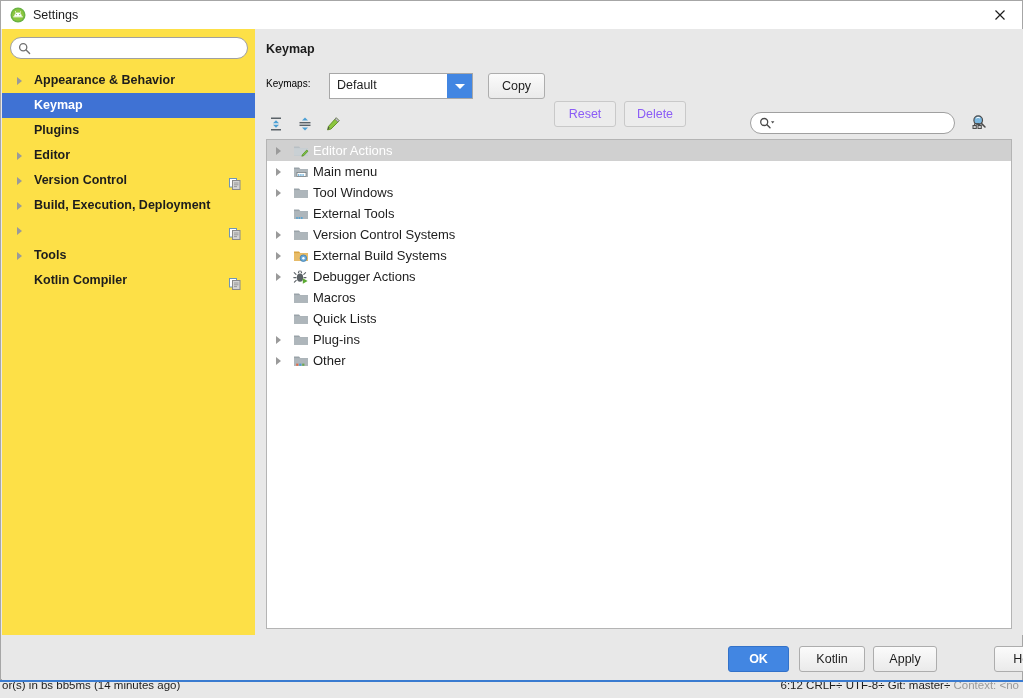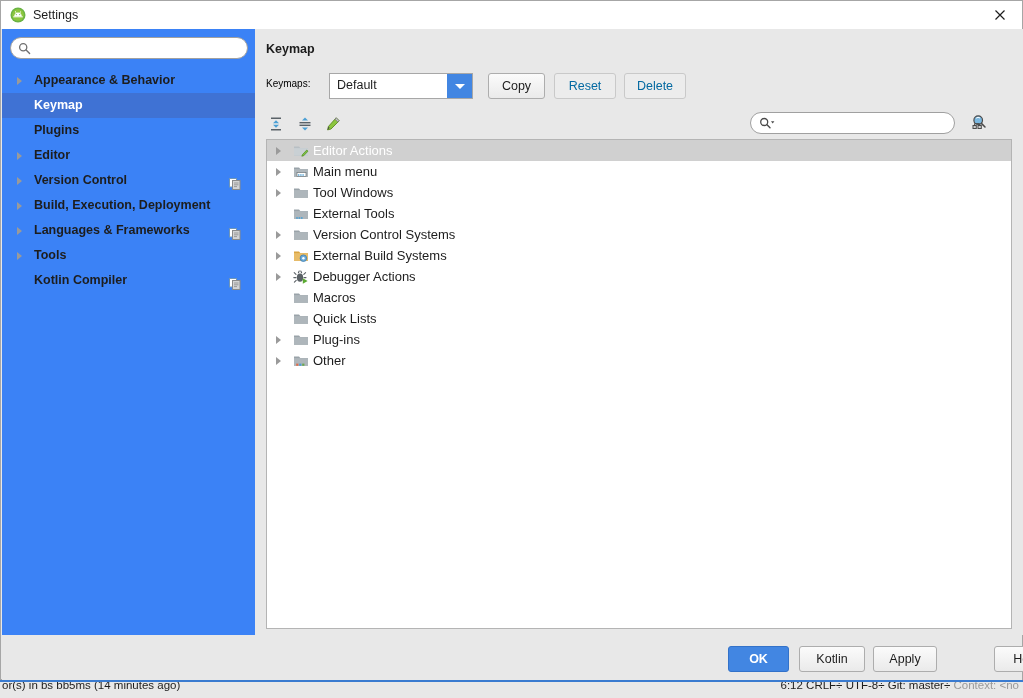--- a/index.html
+++ b/index.html
@@ -56,21 +56,21 @@
     justify-content: center;
     cursor: default;
   }
   #close-button svg { display: block; }
 
   
   #sidebar {
     position: absolute;
     left: 1px; top: 28px;
     width: 278px; height: 606px;
-    background: #3b82f6;
+    background: #fde047;
     box-sizing: border-box;
     border-right: 1px solid #c3c6c8;
     padding-left: 16px;
   }
   #sidebar-search {
     position: absolute;
     left: 8px; top: 8px;
     width: 238px; height: 22px;
     background: #ffffff;
     border: 1px solid #a0a0a0;
@@ -183,23 +183,24 @@
     border: 1px solid #adadad;
     border-radius: 3px;
     box-sizing: border-box;
     font-family: "Liberation Sans", sans-serif;
     font-size: 12.5px;
     color: #1d1d1d;
     cursor: default;
     display: flex; align-items: center; justify-content: center;
   }
   .ctl-btn.disabled {
-    color: #0369a1;
+    color: #8b5cf6;
     background: #ececec;
     border-color: #c9c9c9;
+    margin-top: 28px;
   }
   #btn-copy   { left: 222px; width: 57px; }
   #btn-reset  { left: 288px; width: 62px; }
   #btn-delete { left: 358px; width: 62px; }
 
   
   #tree-toolbar {
     position: absolute;
     left: 11px; top: 82px;
     width: 746px; height: 26px;
@@ -405,21 +406,20 @@
         </span>
       </div>
 
       <div class="side-row">
         <span class="twisty"></span>
         <span class="side-label">Build, Execution, Deployment</span>
       </div>
 
       <div class="side-row">
         <span class="twisty"></span>
-        <span class="side-label">Languages &amp; Frameworks</span>
         <span class="proj-icon">
           <svg width="12" height="12" viewBox="0 0 12 12">
             <rect x="0.5" y="0.5" width="7" height="8.5" fill="#ffffff" stroke="#6f96b8" stroke-width="1"></rect>
             <rect x="3.5" y="2.5" width="7.5" height="9" fill="#d4d4d4" stroke="#8a8a8a" stroke-width="1"></rect>
             <path d="M5 5h4.5M5 6.8h4.5M5 8.6h3" stroke="#8a8a8a" stroke-width="0.8"></path>
           </svg>
         </span>
       </div>
 
       <div class="side-row">

